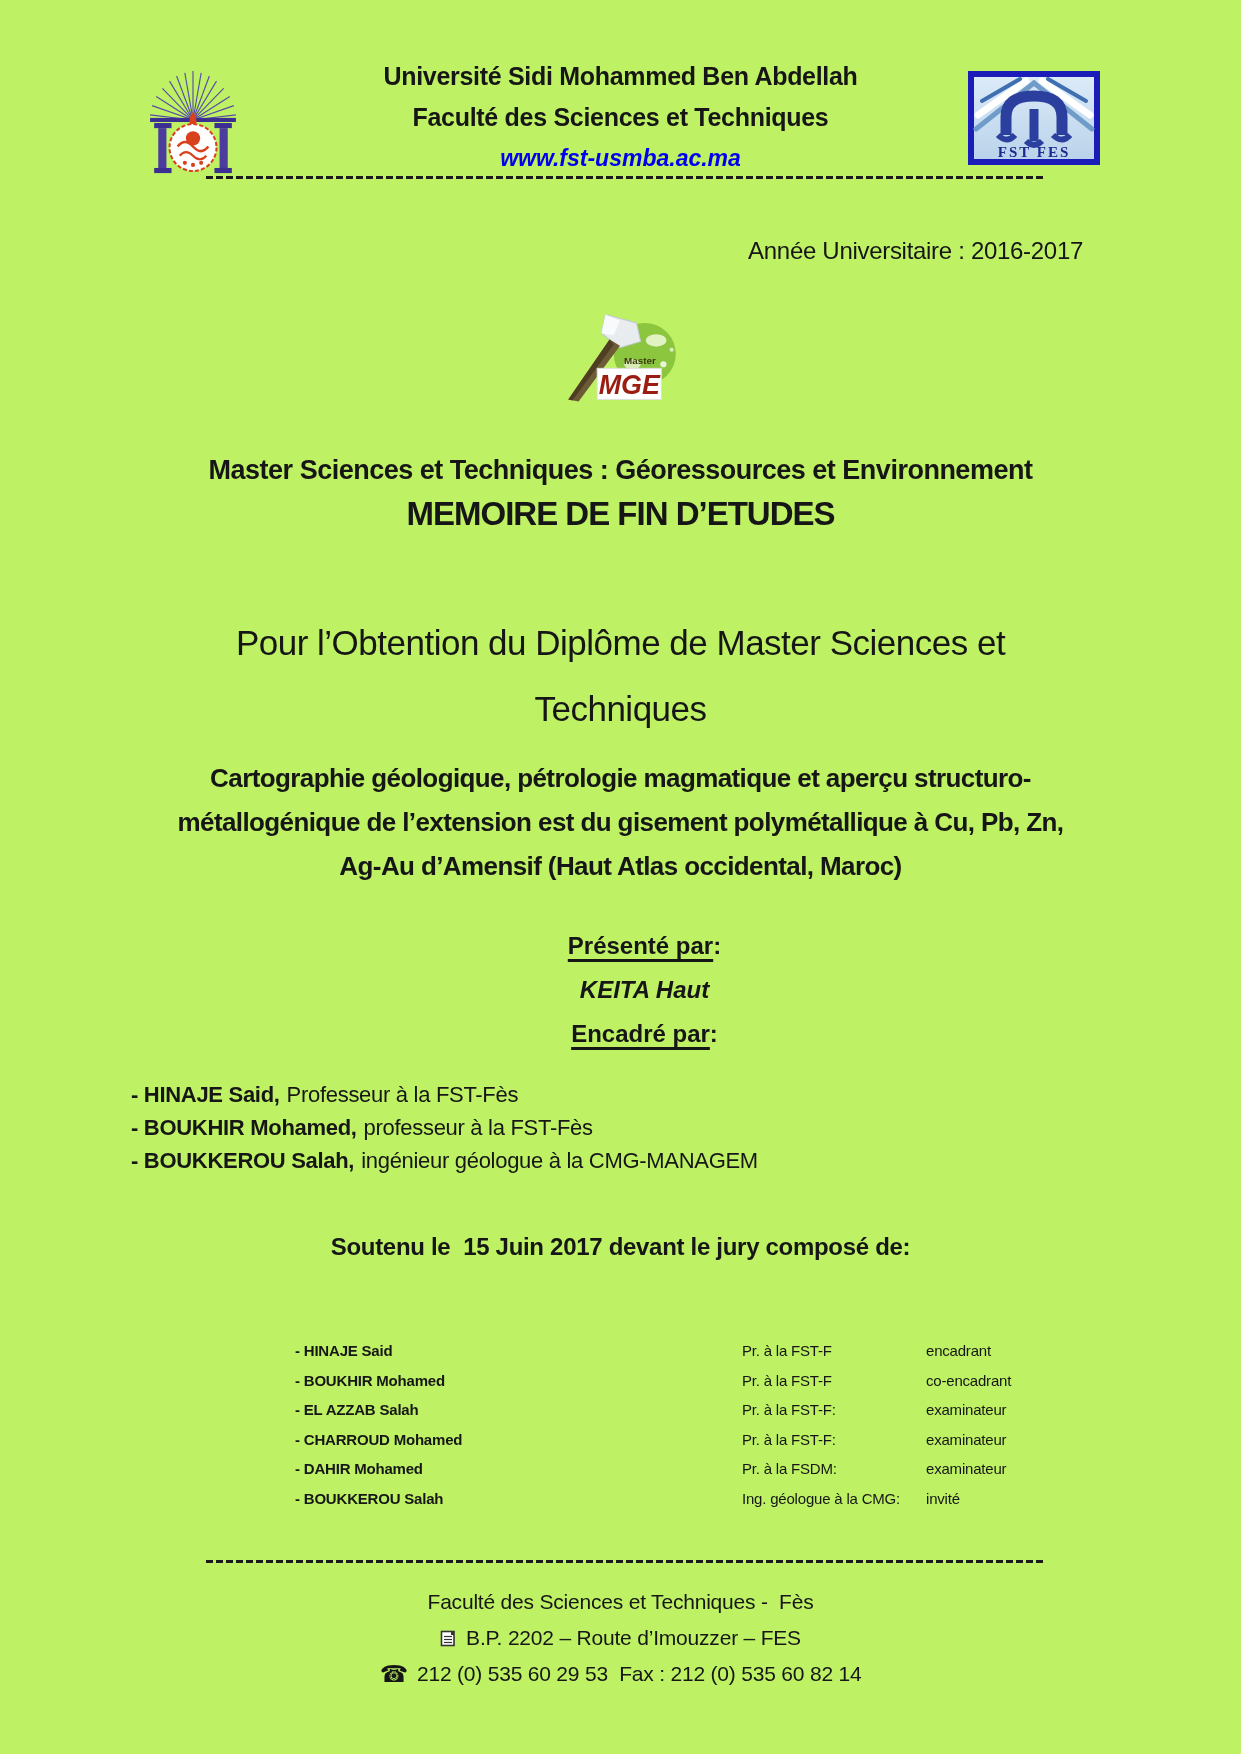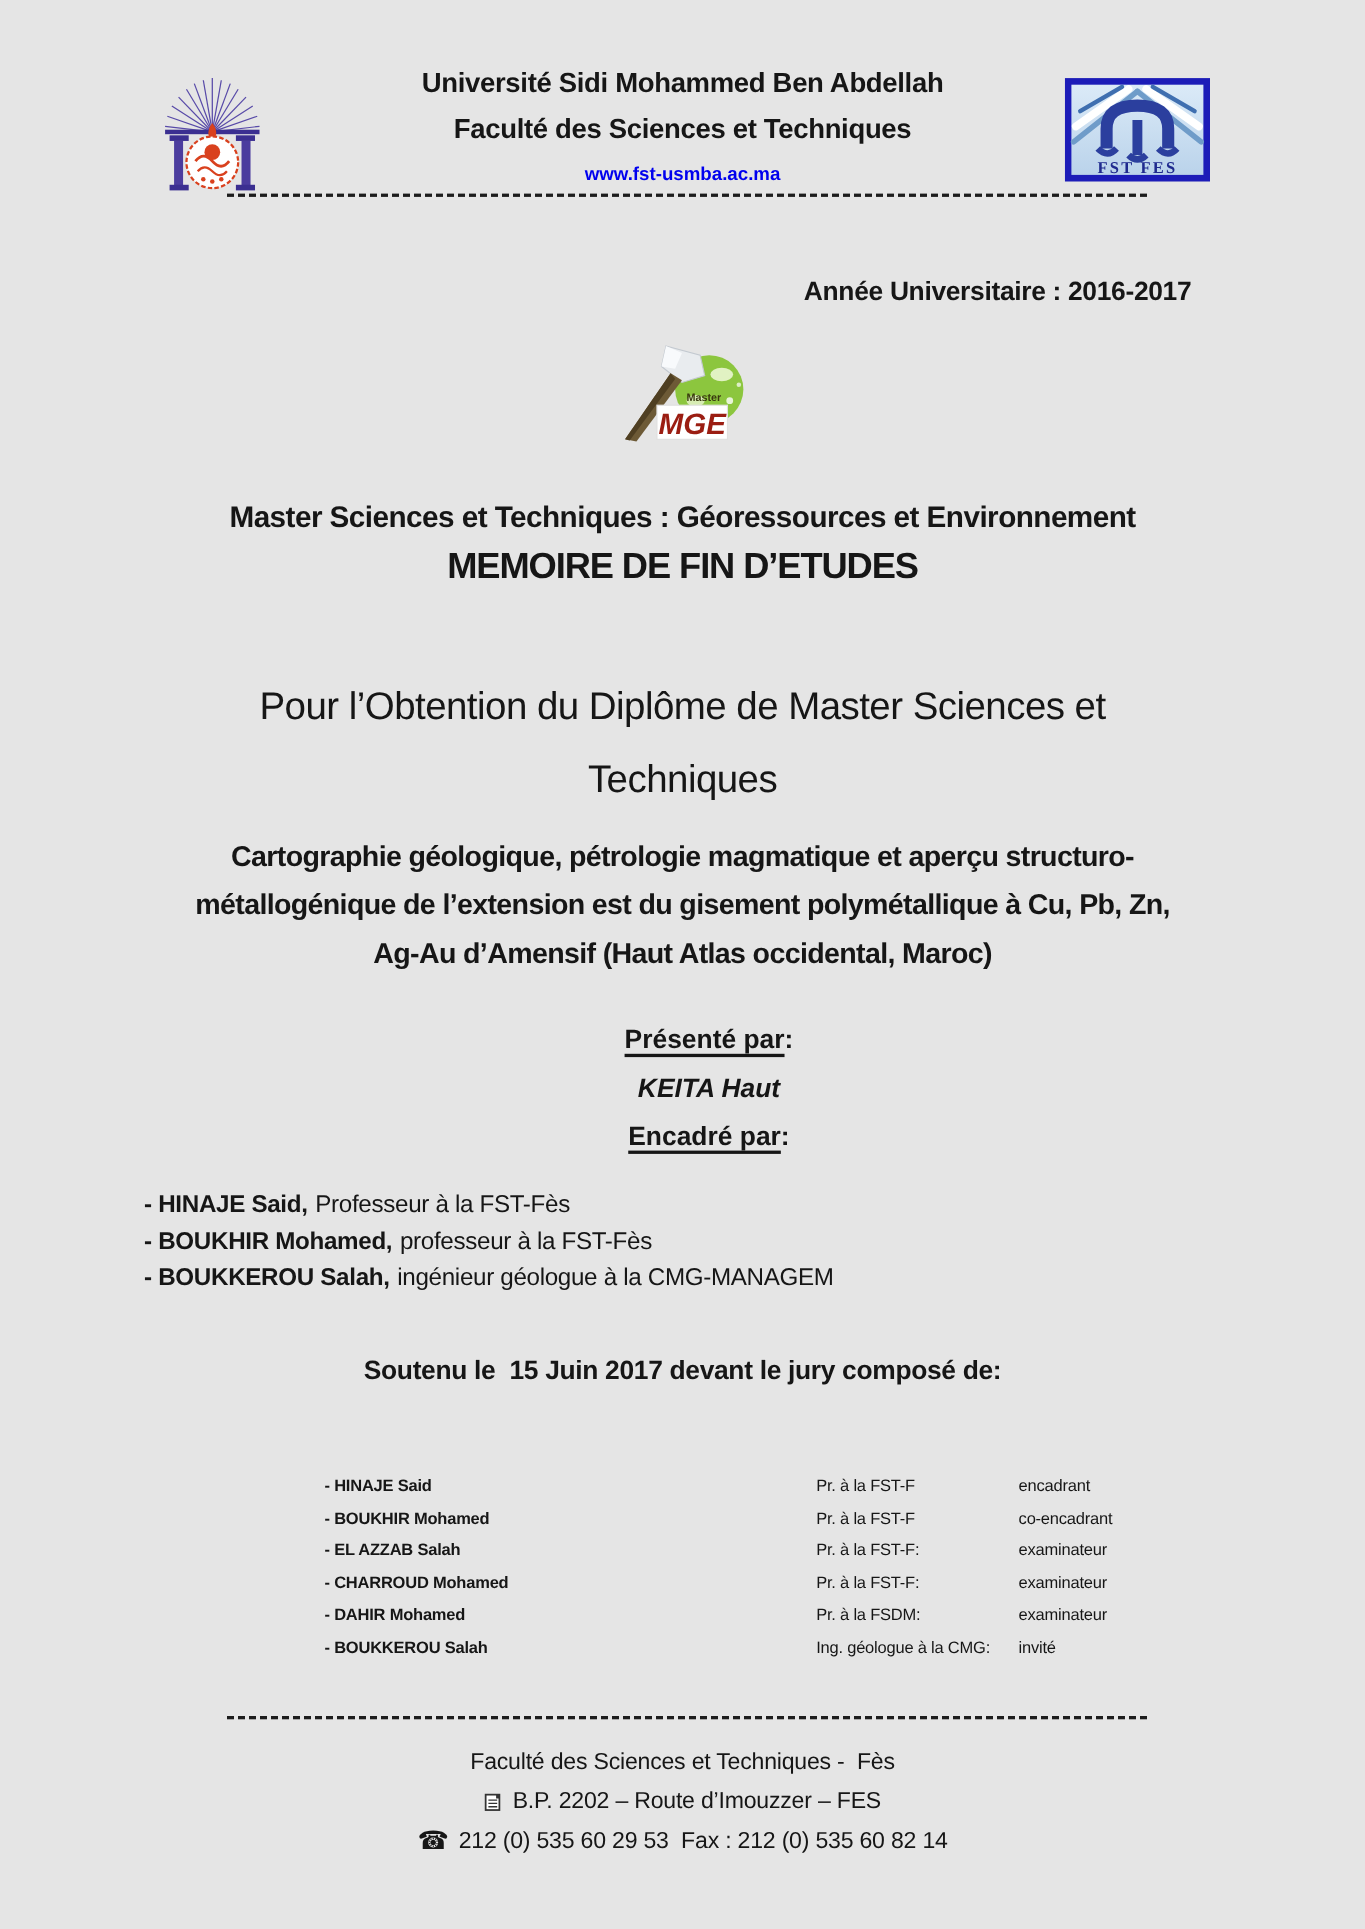--- a/index.html
+++ b/index.html
@@ -1,42 +1,42 @@
 <!DOCTYPE html>
 <html style="--website-blue: #0000ee; --fst-logo-blue: #1c1cb8; --mge-red: #9b1d12; --university-logo-purple: #4b3c9e; --university-logo-red: #d9411e;"><head>
 <meta charset="utf-8">
 <style>
   html,body { margin:0; padding:0; background:#ffffff; }
   .page {
     position:relative; width:1241px; height:1754px; margin:0 auto;
-    background:#e5e5e5; color:#161616;
+    background:#bef264; color:#161616;
     font-family:"Liberation Sans","DejaVu Sans",sans-serif;
     overflow:hidden;
   }
   .pre { white-space:pre; }
 
   
   .uni-logo { position:absolute; left:146px; top:68px; width:94px; height:108px; }
   .header-text { position:absolute; left:0; top:56px; width:100%; text-align:center; }
   .h-uni, .h-fac { font-size:25px; font-weight:bold; line-height:41px; letter-spacing:-0.3px; }
   .h-url {
-    display:block; font-size:17px; font-weight:bold; 
+    display:block; font-size:23px; font-weight:bold; font-style:italic;
     line-height:41px; color:var(--website-blue,#0000ee); text-decoration:none; cursor:pointer;
   }
   .fst-logo { position:absolute; left:968px; top:70px; width:132px; height:96px; }
 
   
   .dash {
     position:absolute; left:206px; width:838px; height:3px;
     background:repeating-linear-gradient(90deg,#1c1c1c 0 7px,transparent 7px 10px);
   }
   .dash-top { top:176px; }
   .dash-bottom { top:1560px; }
 
-  .year { position:absolute; top:252px; right:158px; font-size:24px; font-weight:bold; letter-spacing:-0.3px; }
+  .year { position:absolute; top:237px; right:158px; font-size:24px; font-weight:normal; letter-spacing:-0.3px; }
 
   .mge { position:absolute; left:560px; top:310px; width:122px; height:94px; }
 
   .center { position:absolute; left:0; width:100%; text-align:center; }
   .program  { top:455px; font-size:27px; font-weight:bold; letter-spacing:-0.5px; }
   .memoire  { top:495px; font-size:33px; font-weight:bold; letter-spacing:-1px; }
   .purpose  { top:610px; font-size:35px; line-height:66px; letter-spacing:-0.5px; }
   .thesis   { top:756px; font-size:26px; font-weight:bold; line-height:44px; letter-spacing:-0.6px; }
 
   .presented { top:924px; font-size:24px; font-weight:bold; line-height:44px;margin-left:24px; }

